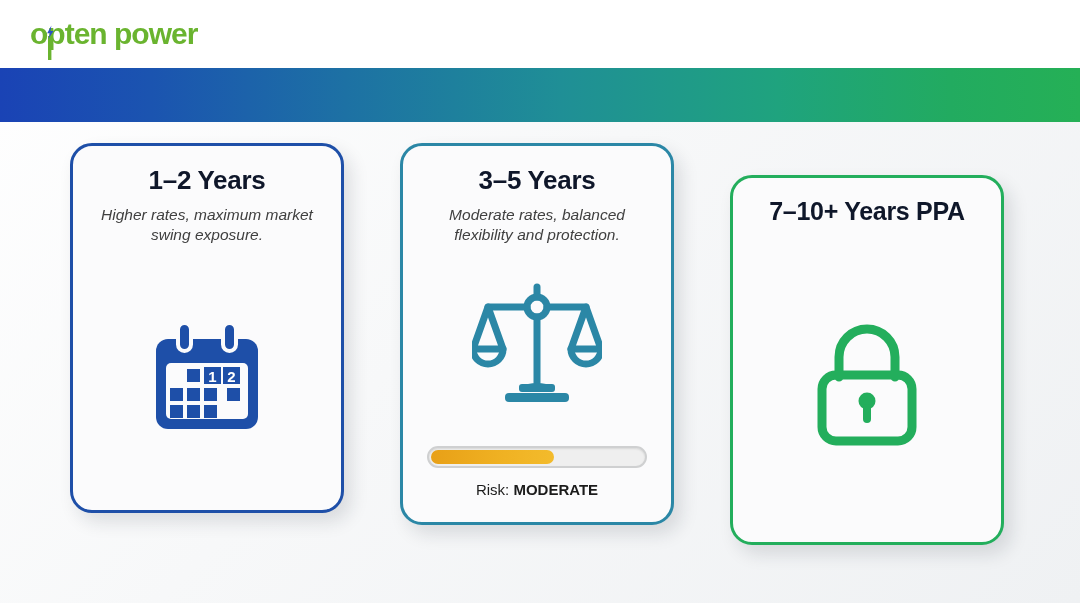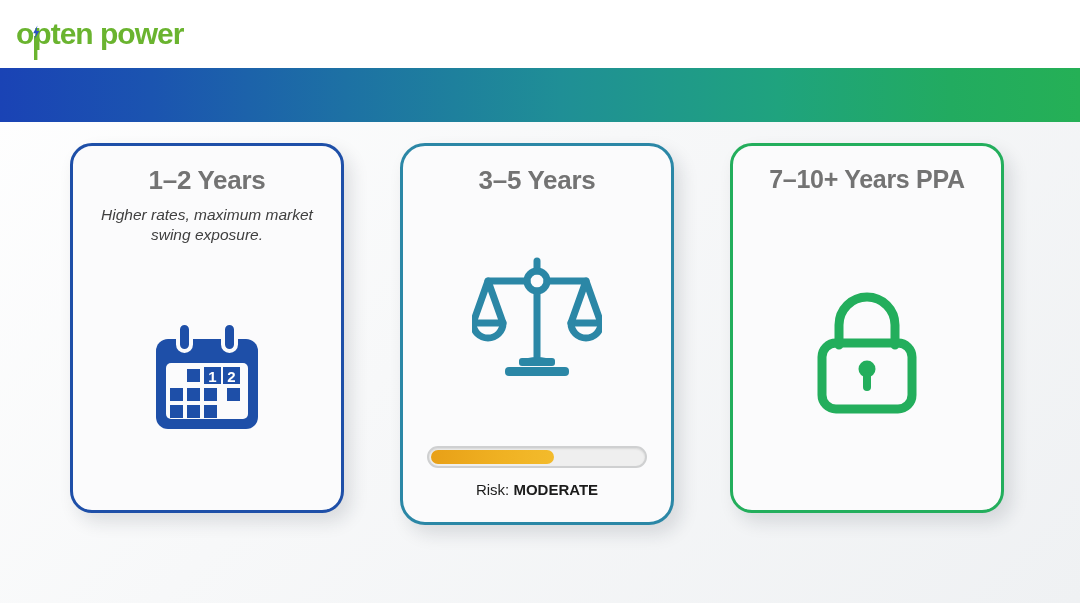--- a/index.html
+++ b/index.html
@@ -26,21 +26,21 @@
   .header {
     position: absolute;
     left: 0; top: 0;
     width: 1080px;
     height: 68px;
     background: #ffffff;
   }
 
   .logo {
     position: absolute;
-    left: 16px;
+    left: 30px;
     top: 14px;
     height: 44px;
     display: flex;
     align-items: center;
   }
   .logo svg { display: block; }
 
   .gradient-bar {
     position: absolute;
     left: 0;
@@ -75,21 +75,21 @@
     padding: 20px 16px 0 16px;
   }
 
   #card-0 { left: 70px;  border-color: #1e4fa8; }
   #card-1 { left: 400px; border-color: #2b87a6; top: 21px; height: 382px; }
   #card-2 { left: 730px; border-color: #23ae5c; }
 
   .card-title {
     font-size: 26px;
     font-weight: bold;
-    color: #737373;
+    color: #0f172a;
     letter-spacing: -0.3px;
     text-align: center;
     margin: 0;
     line-height: 1.1;
     white-space: nowrap;
   }
   #card-2 .card-title { font-size: 25px; }
 
   .card-sub {
     font-size: 15.5px;
@@ -190,22 +190,23 @@
           <rect x="41" y="71" width="13" height="13" fill="#1e4fa8"></rect>
           <rect x="58" y="71" width="13" height="13" fill="#1e4fa8"></rect>
           <rect x="81" y="71" width="13" height="13" fill="#1e4fa8"></rect>
           <rect x="24" y="88" width="13" height="13" fill="#1e4fa8"></rect>
           <rect x="41" y="88" width="13" height="13" fill="#1e4fa8"></rect>
           <rect x="58" y="88" width="13" height="13" fill="#1e4fa8"></rect>
         </svg>
       </div>
     </div>
 
-    <div class="card" id="card-1" style="border-color: rgb(43, 135, 166); border-radius: 25px;">
+    <div class="card" id="card-1" style="border-color: rgb(43, 135, 166);">
       <div class="card-title">3–5 Years</div>
+      <div class="card-sub">Moderate rates, balanced flexibility and protection.</div>
       <div class="icon-wrap">
         <svg width="130" height="126" viewBox="0 0 130 126">
           <g fill="none" stroke="#2b87a6" stroke-width="7" stroke-linejoin="round" stroke-linecap="round">
 
             <path d="M65 4 L65 14"></path>
             <circle cx="65" cy="24" r="10"></circle>
             <path d="M55 24 L16 24"></path>
             <path d="M75 24 L114 24"></path>
 
             <path d="M65 34 L65 100"></path>
@@ -226,21 +227,21 @@
         <div class="risk-track">
           <div class="risk-fill fill-moderate" id="fill-1" style="width: 58%;"></div>
         </div>
         <div class="risk-label">
           <span>Risk:</span>
           <b>MODERATE</b>
         </div>
       </div>
     </div>
 
-    <div class="card" id="card-2" style="border-color: rgb(35, 174, 92);">
+    <div class="card" id="card-2" style="border-color: rgb(35, 174, 92); margin-top: 32px;">
       <div class="card-title">7–10+ Years PPA</div>
       <div class="icon-wrap">
         <svg width="104" height="126" viewBox="0 0 104 126">
           <path d="M24 56 L24 36 a28 28 0 0 1 56 0 L80 56" fill="none" stroke="#23ae5c" stroke-width="9" stroke-linecap="round"></path>
           <rect x="7" y="54" width="90" height="66" rx="14" fill="none" stroke="#23ae5c" stroke-width="9"></rect>
           <circle cx="52" cy="80" r="8.5" fill="#23ae5c"></circle>
           <rect x="48" y="83" width="8" height="19" rx="4" fill="#23ae5c"></rect>
         </svg>
       </div>
     </div>

